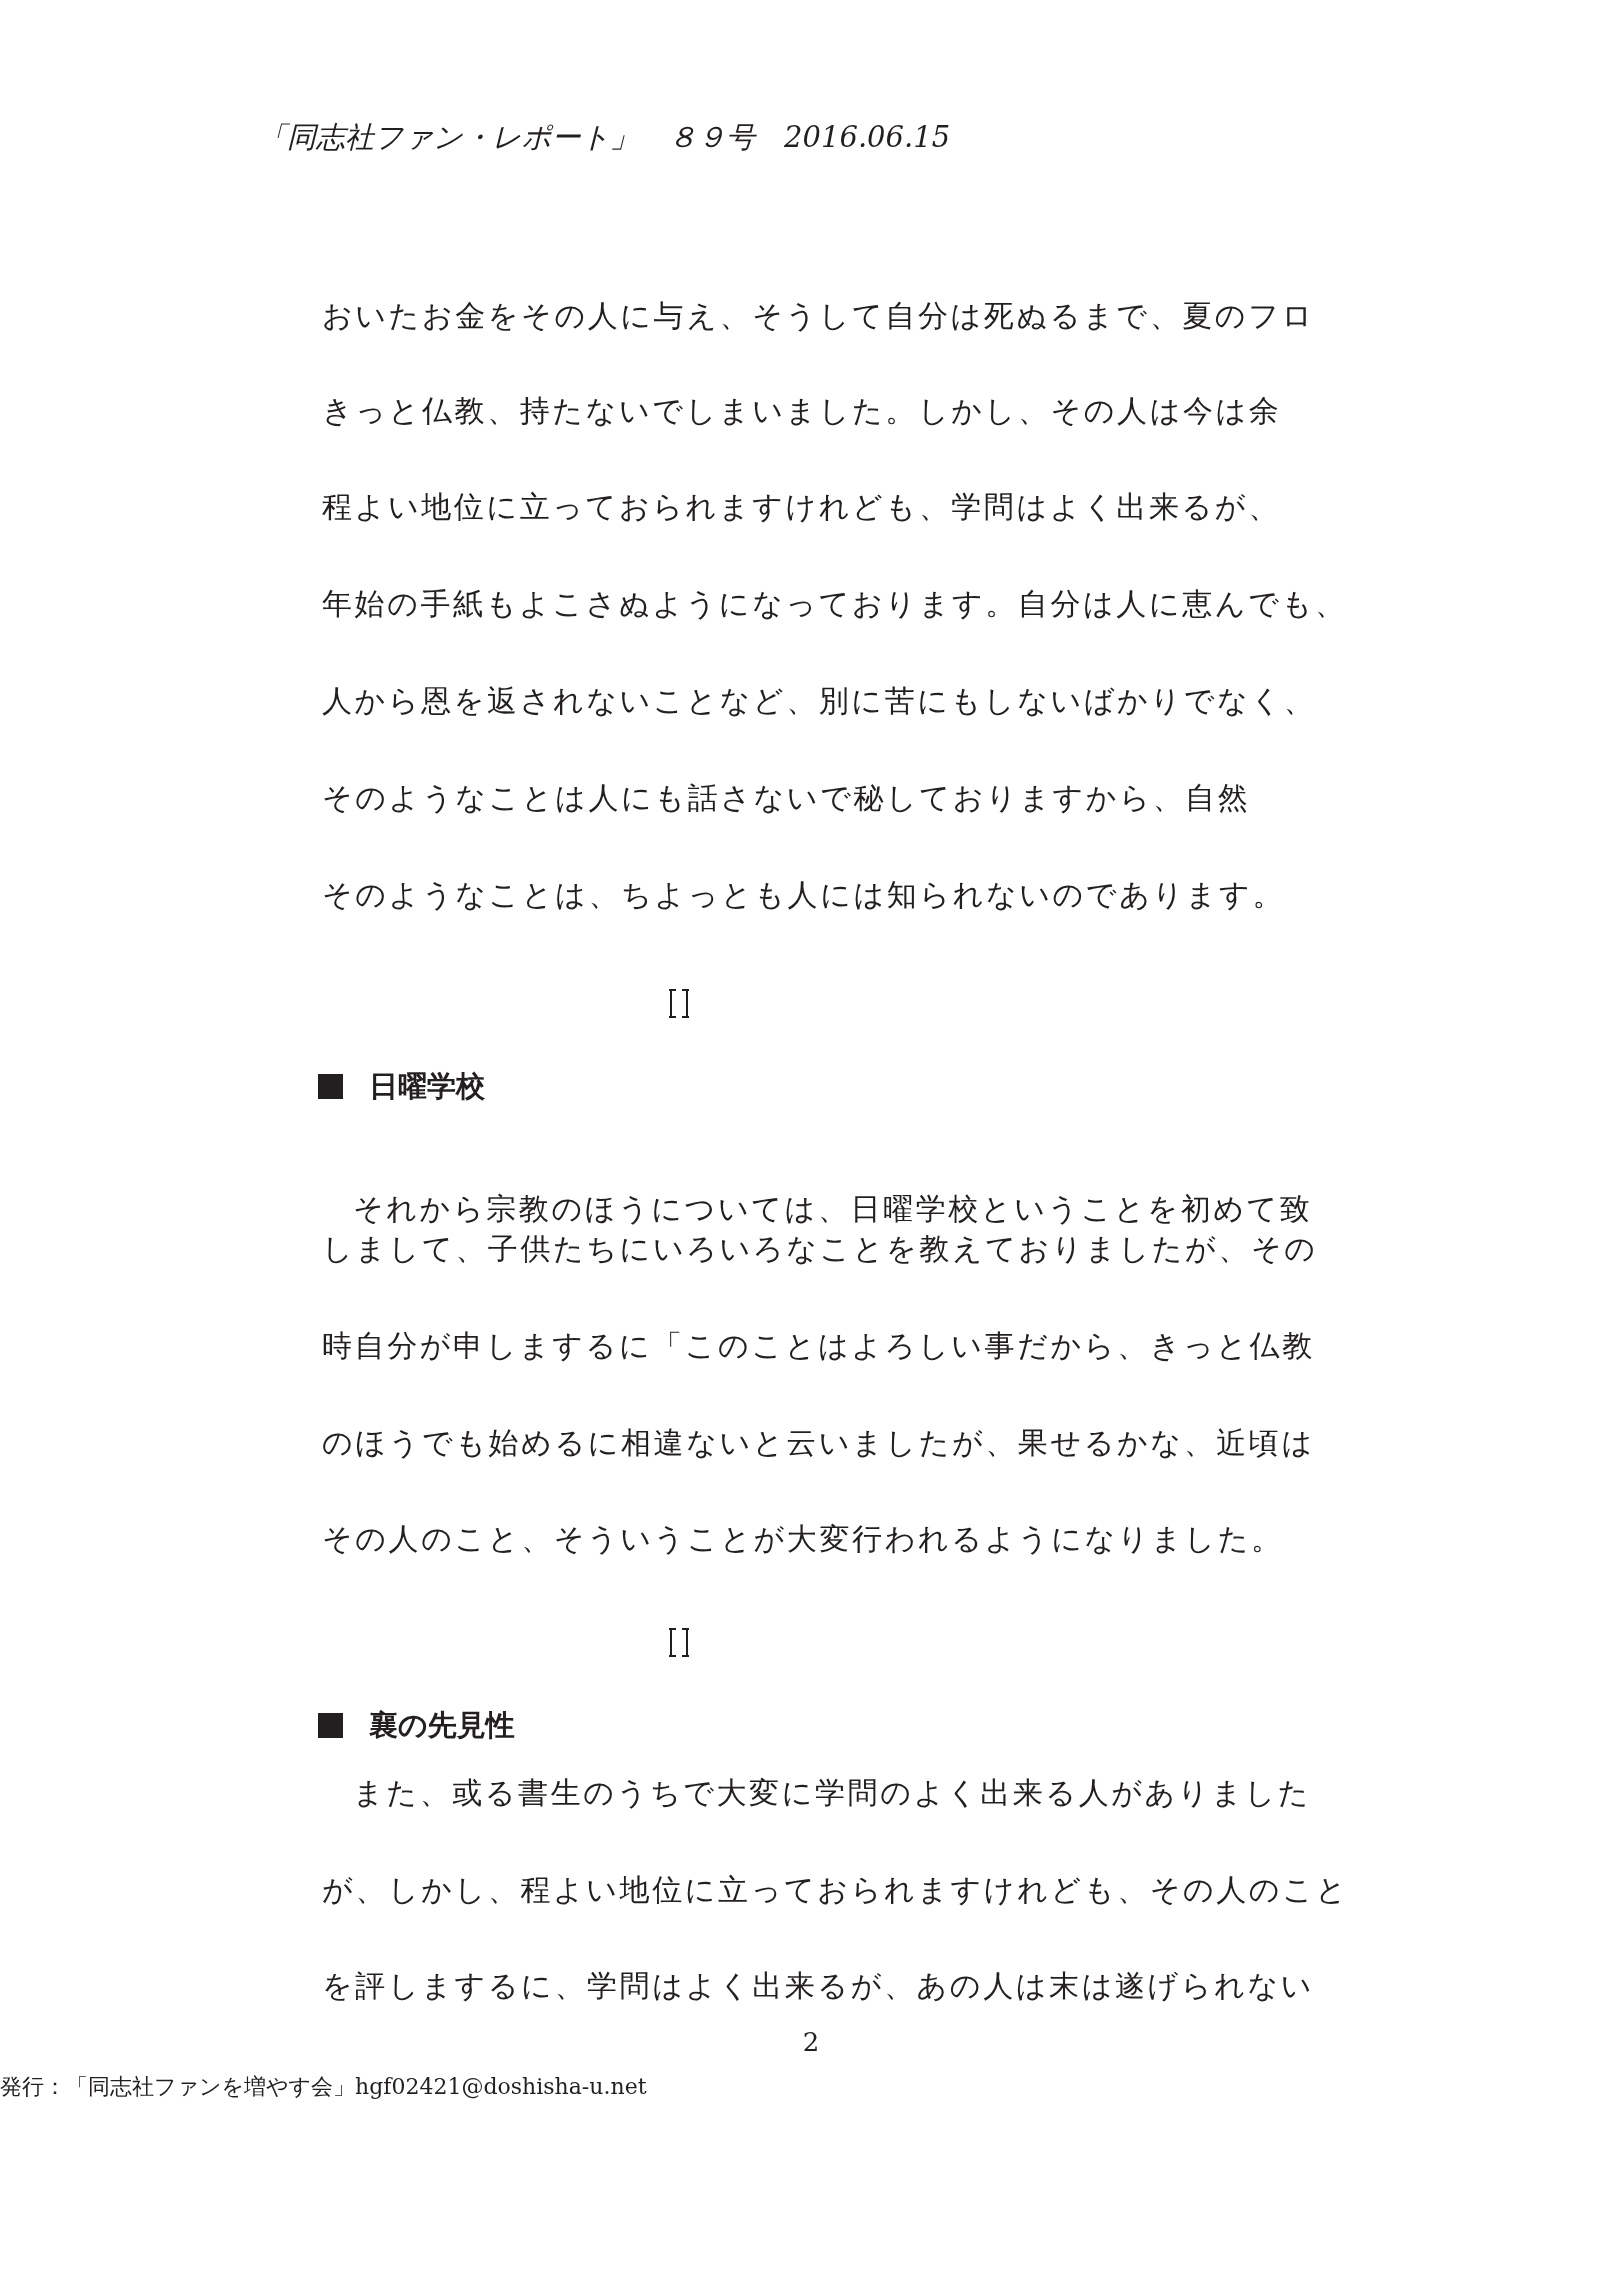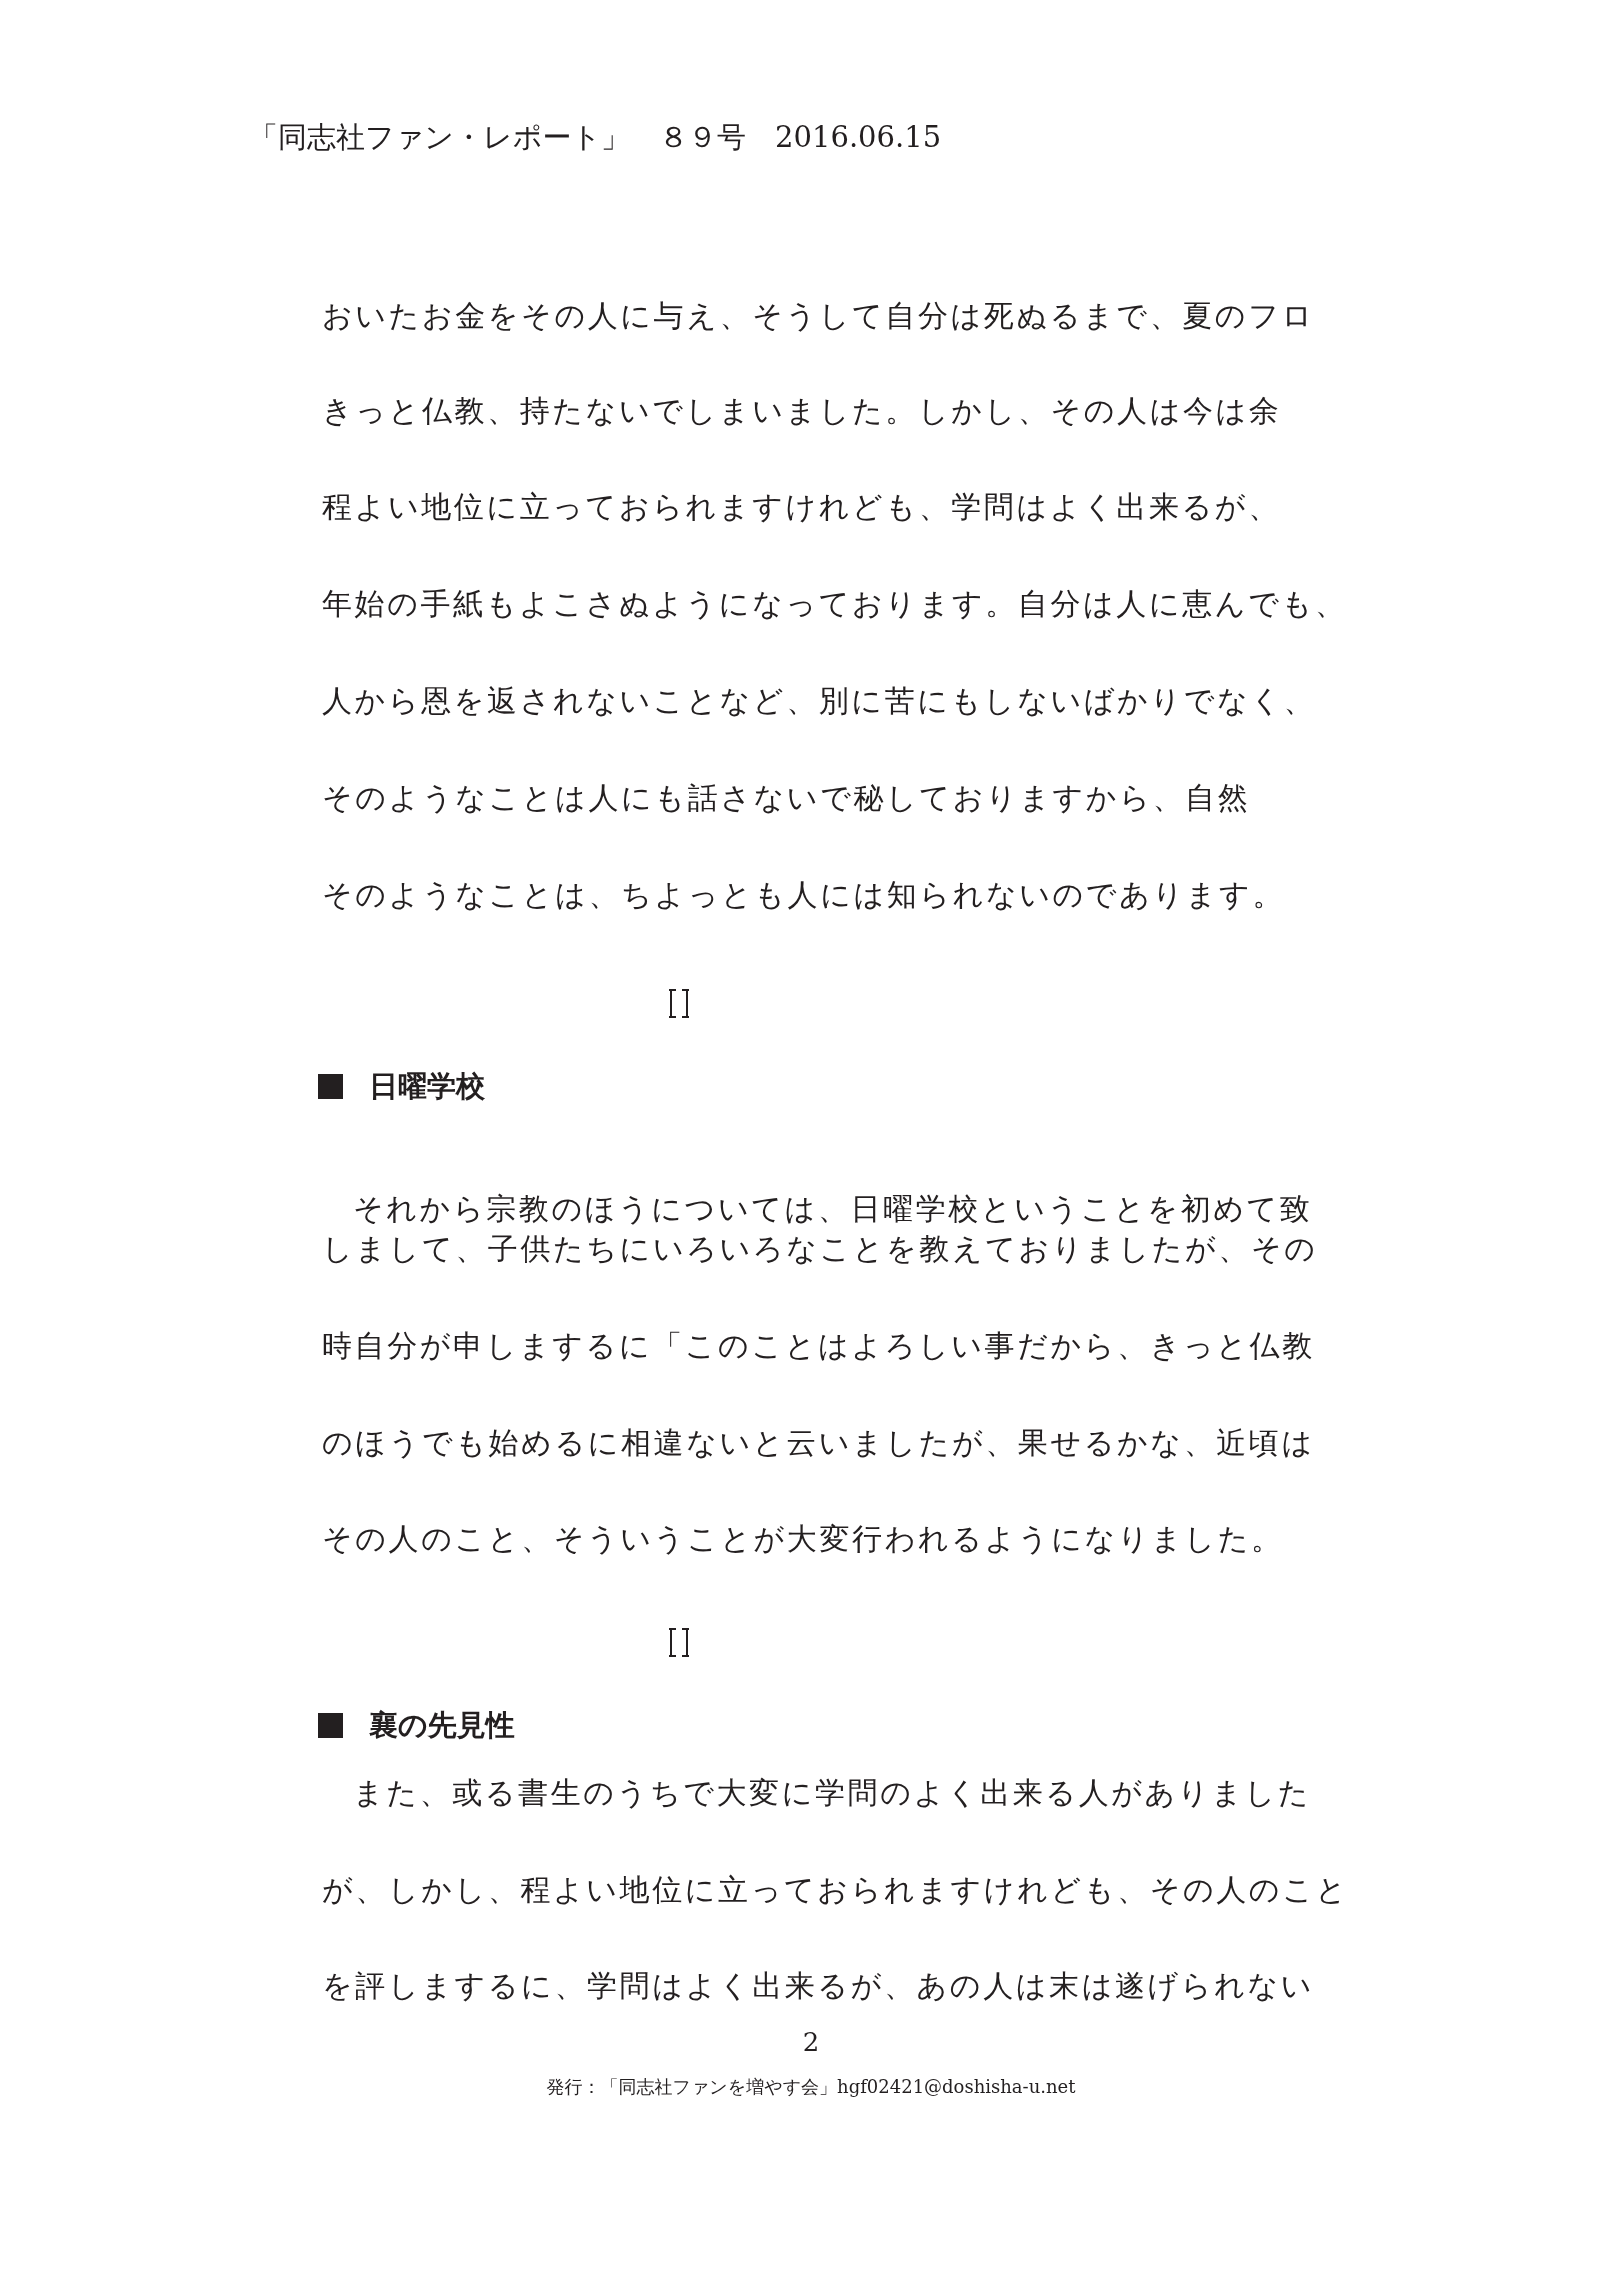--- a/index.html
+++ b/index.html
@@ -10,26 +10,27 @@
     body {
       width: 1622px;
       height: 2295px;
       position: relative;
       overflow: hidden;
       color: #231f20;
       font-family: "DejaVu Serif", "Liberation Serif", serif;
     }
     .page-header {
       position: absolute;
-      left: 249px;
+      left: 258px;
       top: 118px;
       font-size: 29px;
       line-height: 39px;
       white-space: pre;
       font-family: "DejaVu Serif", "Liberation Serif", serif;
+      font-style: italic;
     }
     .body-line {
       position: absolute;
       left: 322px;
       font-size: 30px;
       line-height: 39px;
       white-space: pre;
       letter-spacing: 2.6px;
       font-family: "DejaVu Serif", "Liberation Serif", serif;
     }
@@ -87,23 +88,23 @@
       width: 1622px;
       text-align: center;
       top: 2026px;
       font-size: 26px;
       line-height: 33px;
     }
     .footer {
       position: absolute;
       left: 0;
       width: 1622px;
-      text-align: center;
+      text-align: left;
       top: 2068px;
-      font-size: 18px;
+      font-size: 22px;
       line-height: 37px;
       white-space: pre;
     }
   </style>
 </head>
 <body>
 
 <div class="page-header">「同志社ファン・レポート」　８９号　2016.06.15</div>
 
 <div class="body-line" style="top:296px">おいたお金をその人に与え、そうして自分は死ぬるまで、夏のフロ</div>

